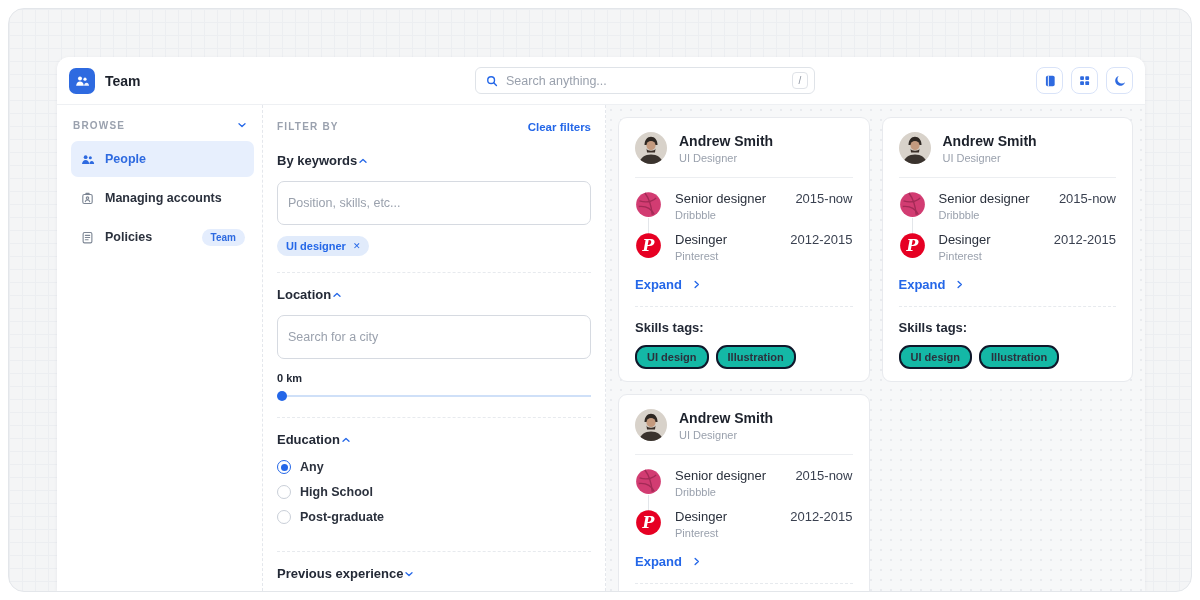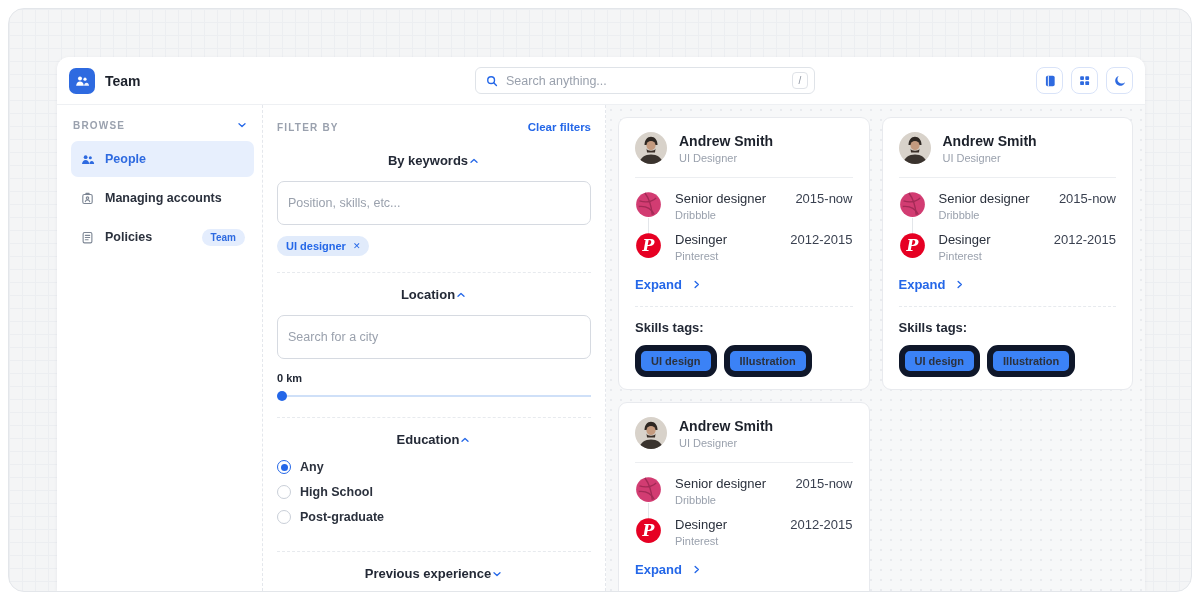--- a/index.html
+++ b/index.html
@@ -46,26 +46,26 @@
   .nav-item { display:flex; align-items:center; gap:10px; height:36px; padding:0 9px;
     border-radius:7px; margin-bottom:3px; cursor:pointer; }
   .nav-item .lbl { font-size:12.5px; font-weight:600; color:#2b313d; }
   .nav-item.active { background:#e7effd; }
   .nav-item.active .lbl { color:#2e6ae0; }
   .badge { margin-left:auto; background:#e4edfd; color:#2e6ae0; font-size:10px;
     font-weight:700; padding:3px 9px; border-radius:10px; }
   
   .filters { width:343px; flex:0 0 343px; border-right:1px dashed #e4e7ec;
     padding:16px 14px 0 14px; overflow:hidden; }
-  .filters-head { display:flex; align-items:center; justify-content:space-between; margin-bottom:20px;gap:20px; }
+  .filters-head { display:flex; align-items:flex-start; justify-content:space-between; margin-bottom:20px;gap:20px; }
   .filters-title { font-size:10px; font-weight:700; letter-spacing:1.2px; color:#9aa1ae; }
   .clear { font-size:11.5px; font-weight:700; color:#2467e8; cursor:pointer; }
   .fsection { padding:14px 0 16px 0; }
   .fsection + .fsection { border-top:1px dashed #e7eaee; }
-  .fsection-head { display:flex; align-items:center; justify-content:center; margin-bottom:13px; }
+  .fsection-head { display:flex; align-items:center; justify-content:flex-start; margin-bottom:13px; }
   .fsection-title { font-size:13px; font-weight:600; color:#232936; }
   .tinput { width:100%; height:44px; border:1px solid #d6dae1; border-radius:7px;
     padding:0 10px; font-size:12.5px; color:#3a4150; outline:none;
     font-family:"Liberation Sans", sans-serif; }
   .tinput::placeholder { color:#9aa1ad; }
   .chips { margin-top:11px; display:flex; gap:6px; }
   .chip { background:#e1ebfb; color:#2467e8; font-size:11px; font-weight:700;
     padding:4px 9px; border-radius:11px; display:flex; align-items:center; gap:7px; cursor:pointer; }
   .chip .x { font-size:9px; font-weight:400; cursor:pointer; }
   .km { margin-top:13px; font-size:11px; font-weight:700; color:#232936; }
@@ -93,22 +93,22 @@
   .exp-icon { width:27px; height:27px; flex:0 0 27px; position:relative; z-index:1; }
   .exp-main { flex:1; }
   .exp-title { font-size:13px; color:#2b313d; margin-bottom:3px; }
   .exp-company { font-size:11px; color:#9aa1ad; }
   .exp-period { font-size:13px; color:#3a4150; }
   .expand { display:flex; align-items:center; gap:9px; color:#2467e8; font-size:13px;
     font-weight:700; padding:4px 0 14px 0; cursor:pointer; }
   .card-skills { border-top:1px dashed #e7eaee; padding-top:13px; }
   .skills-lbl { font-size:13px; font-weight:600; color:#232936; margin-bottom:10px; }
   .pills { display:flex; gap:7px; }
-  .pill { border:6px solid #0f172a; border-radius:11px; padding:4px 10px;
-    font-size:11px; font-weight:700; color:#2b313d; background:#3b82f6; }
+  .pill { border:2px solid #0f172a; border-radius:11px; padding:4px 10px;
+    font-size:11px; font-weight:700; color:#2b313d; background:#14b8a6; }
   svg { display:block; }
 </style>
 </head>
 <body>
 
 <div class="frame">
 <div class="app">
 
   <div class="topbar">
     <div class="brand">

